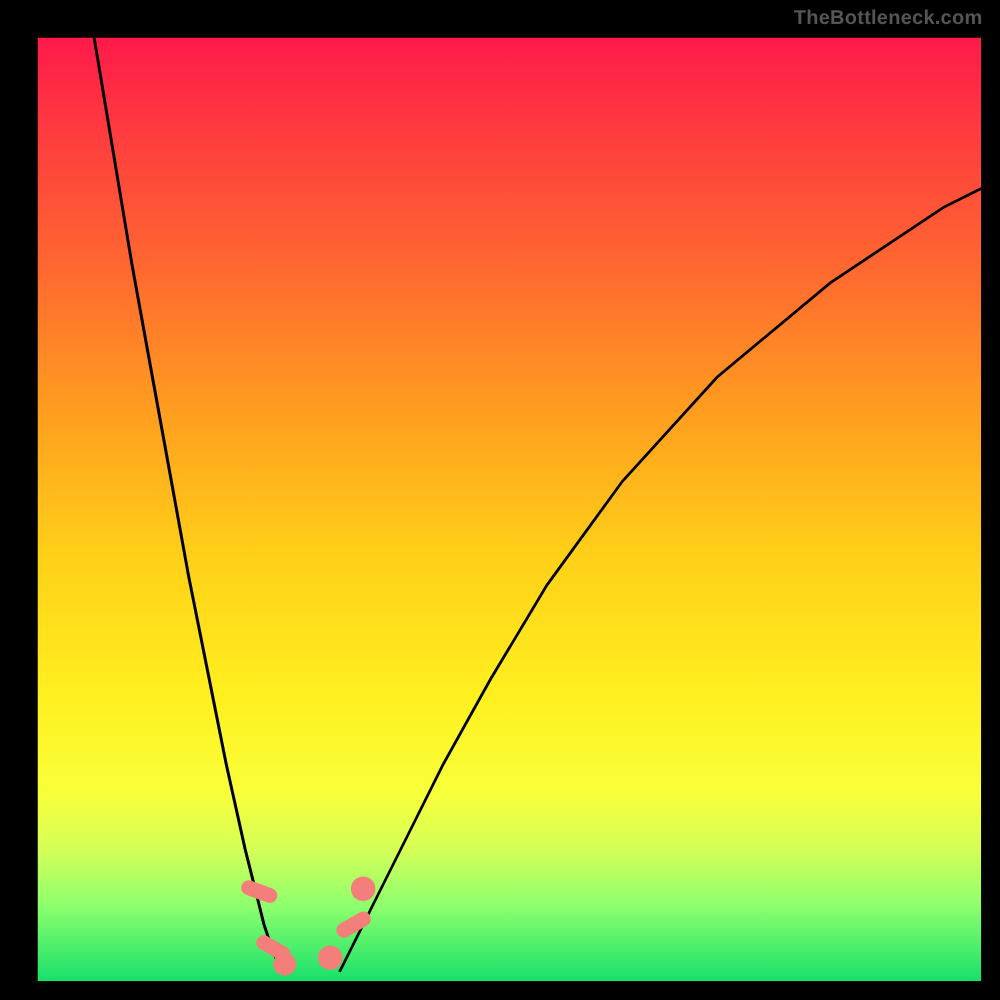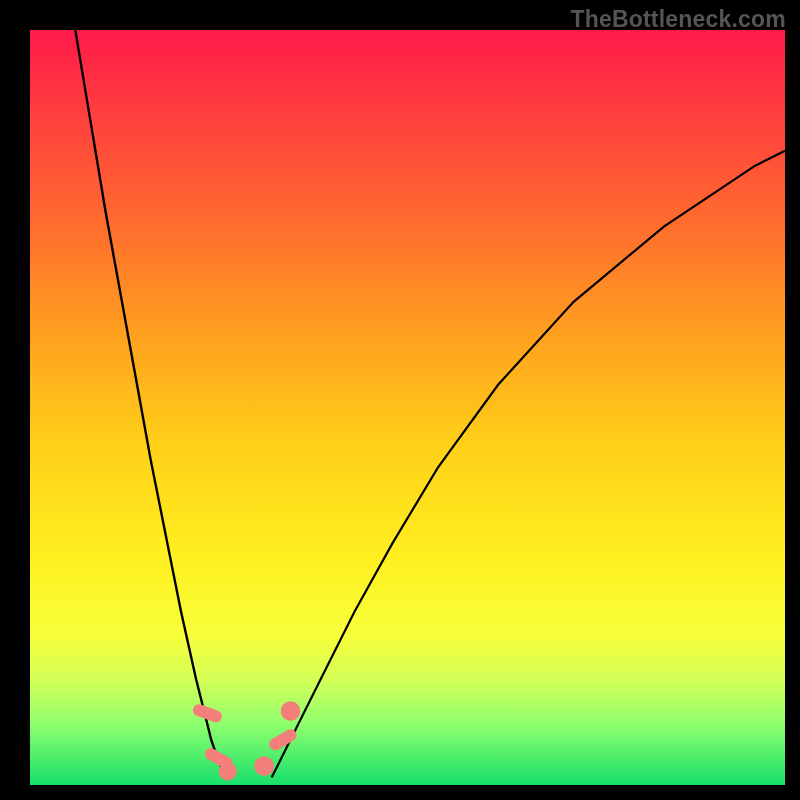--- a/index.html
+++ b/index.html
@@ -40,21 +40,21 @@
       #d4ff57 86%,
       #8eff6e 92%,
       #17e06a 100%
     );
   }
   .watermark {
     position: absolute;
     top: 6px;
     right: 14px;
     color: #555;
-    font-size: 23px;
+    font-size: 16px;
     font-weight: 600;
     letter-spacing: 0.2px;
     user-select: none;
   }
   svg.curve {
     position: absolute;
     inset: 0;
   }
   .dot {
     fill: #f47f7a;

